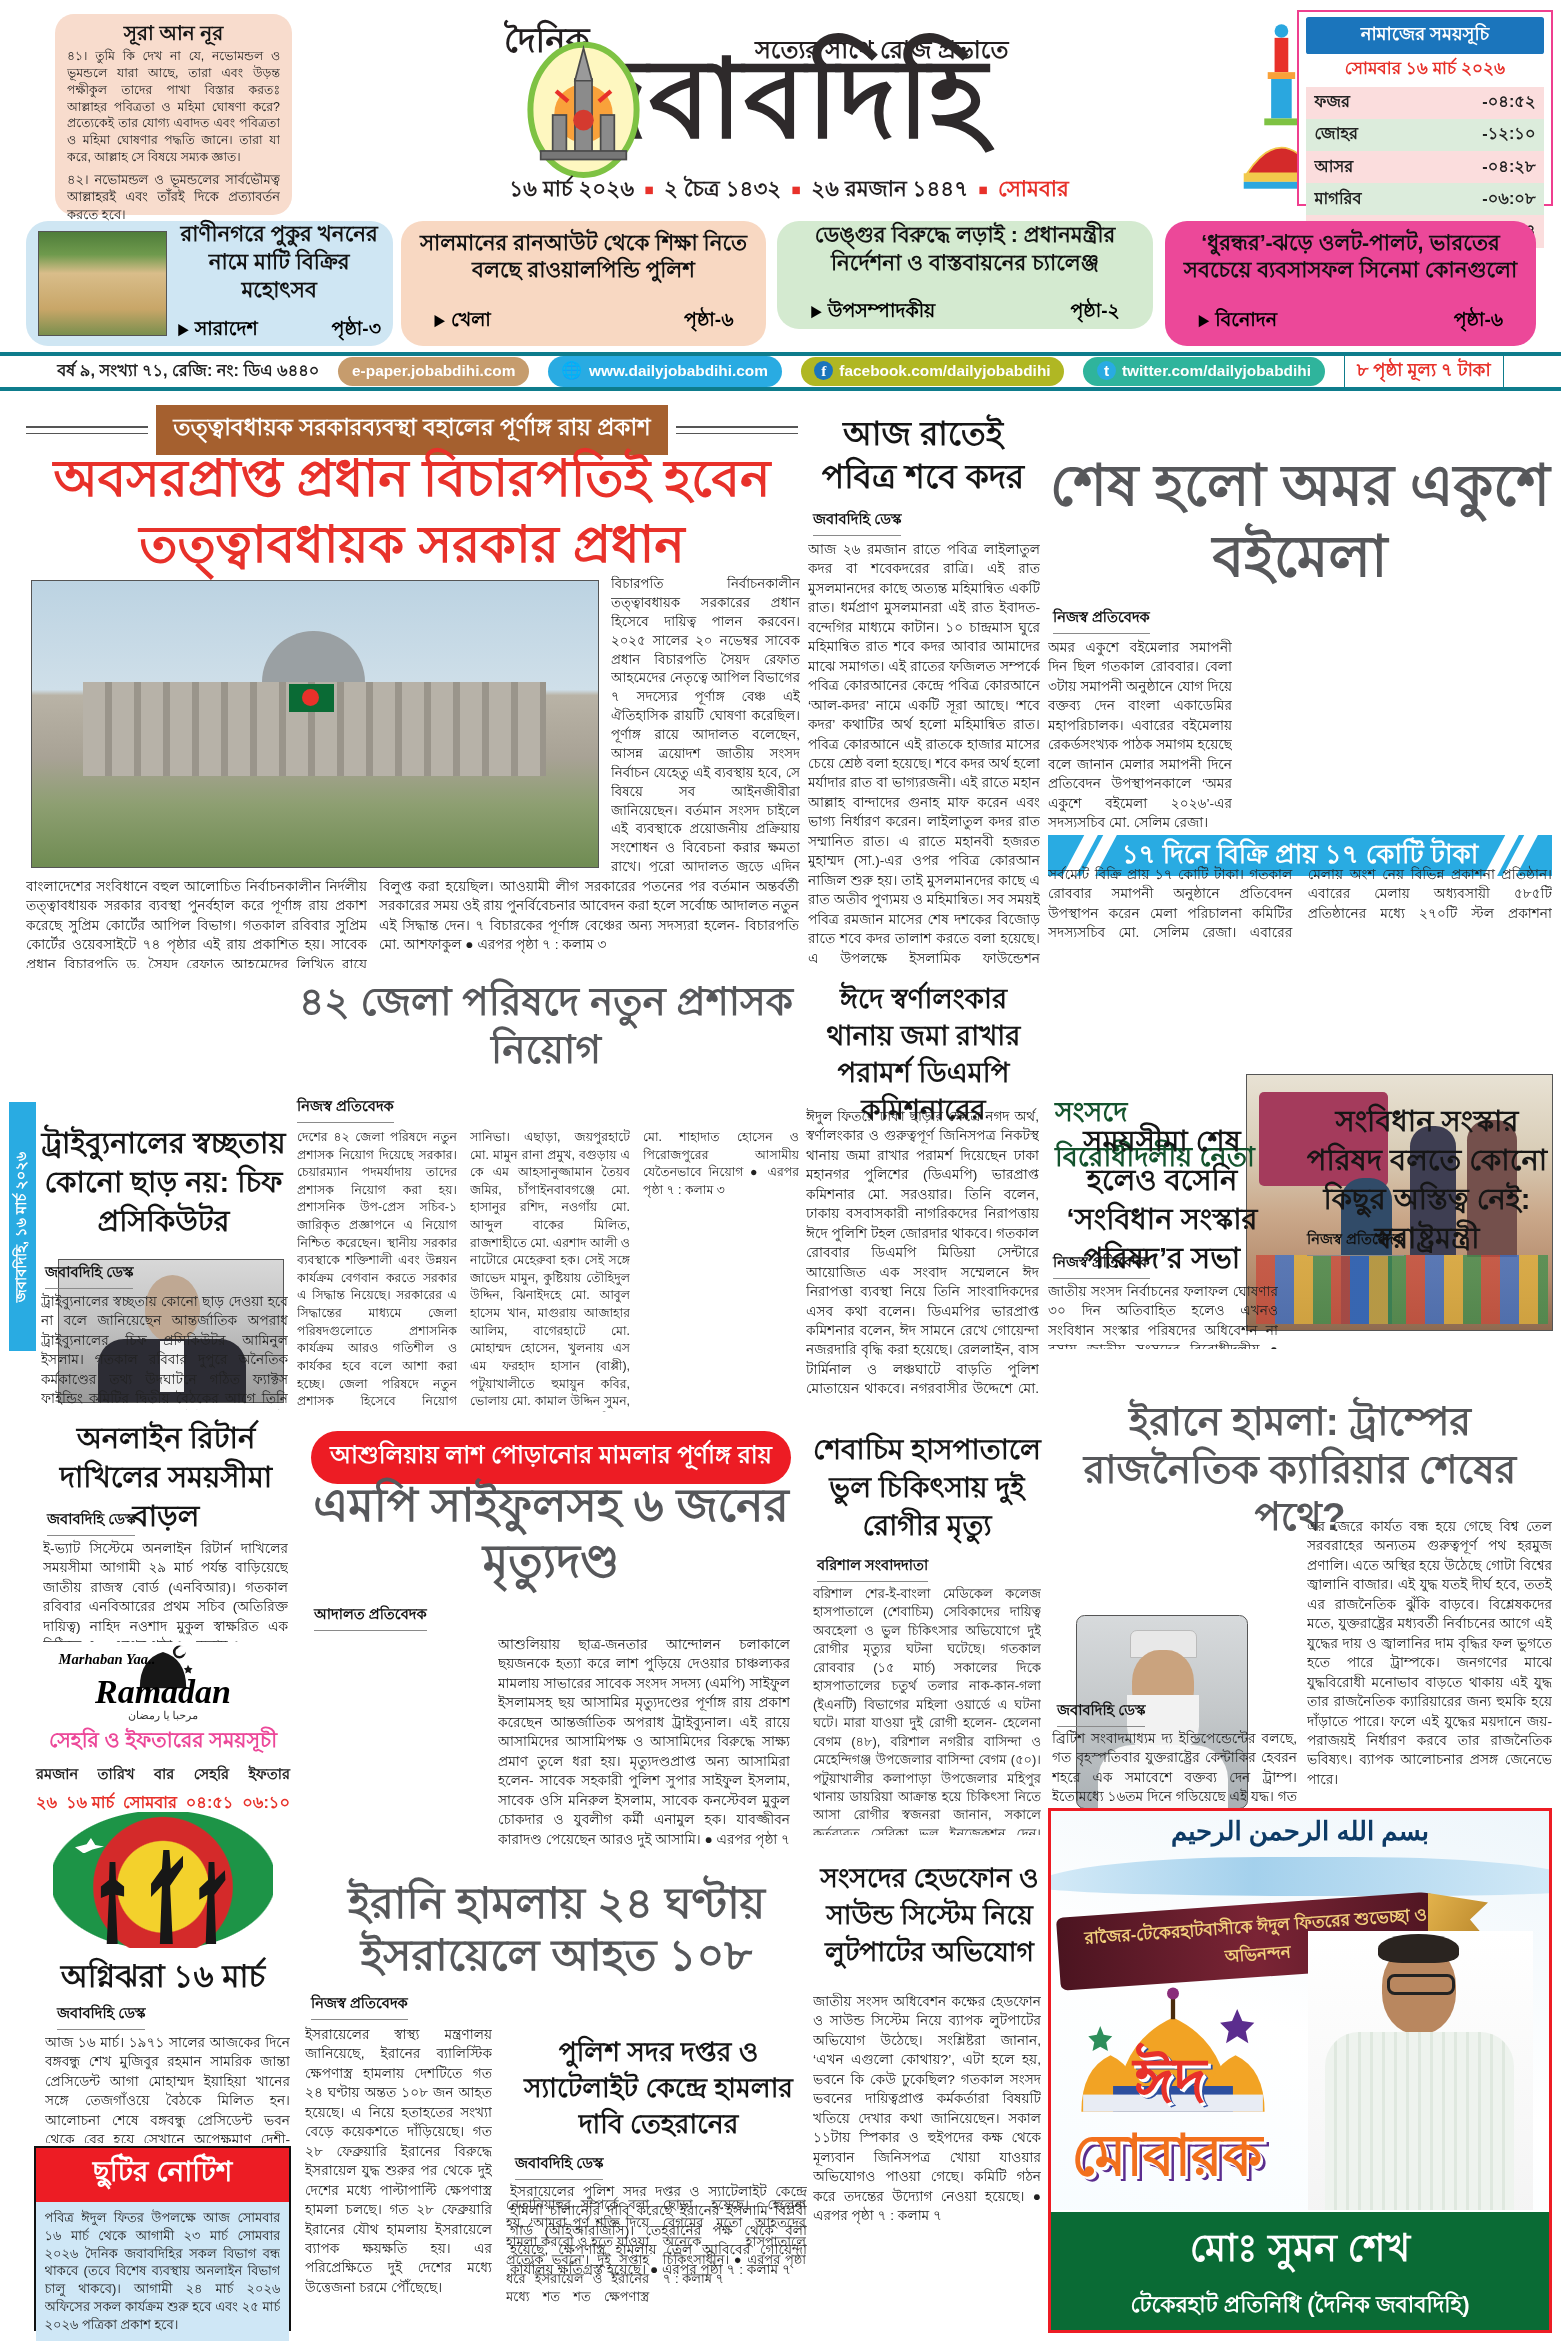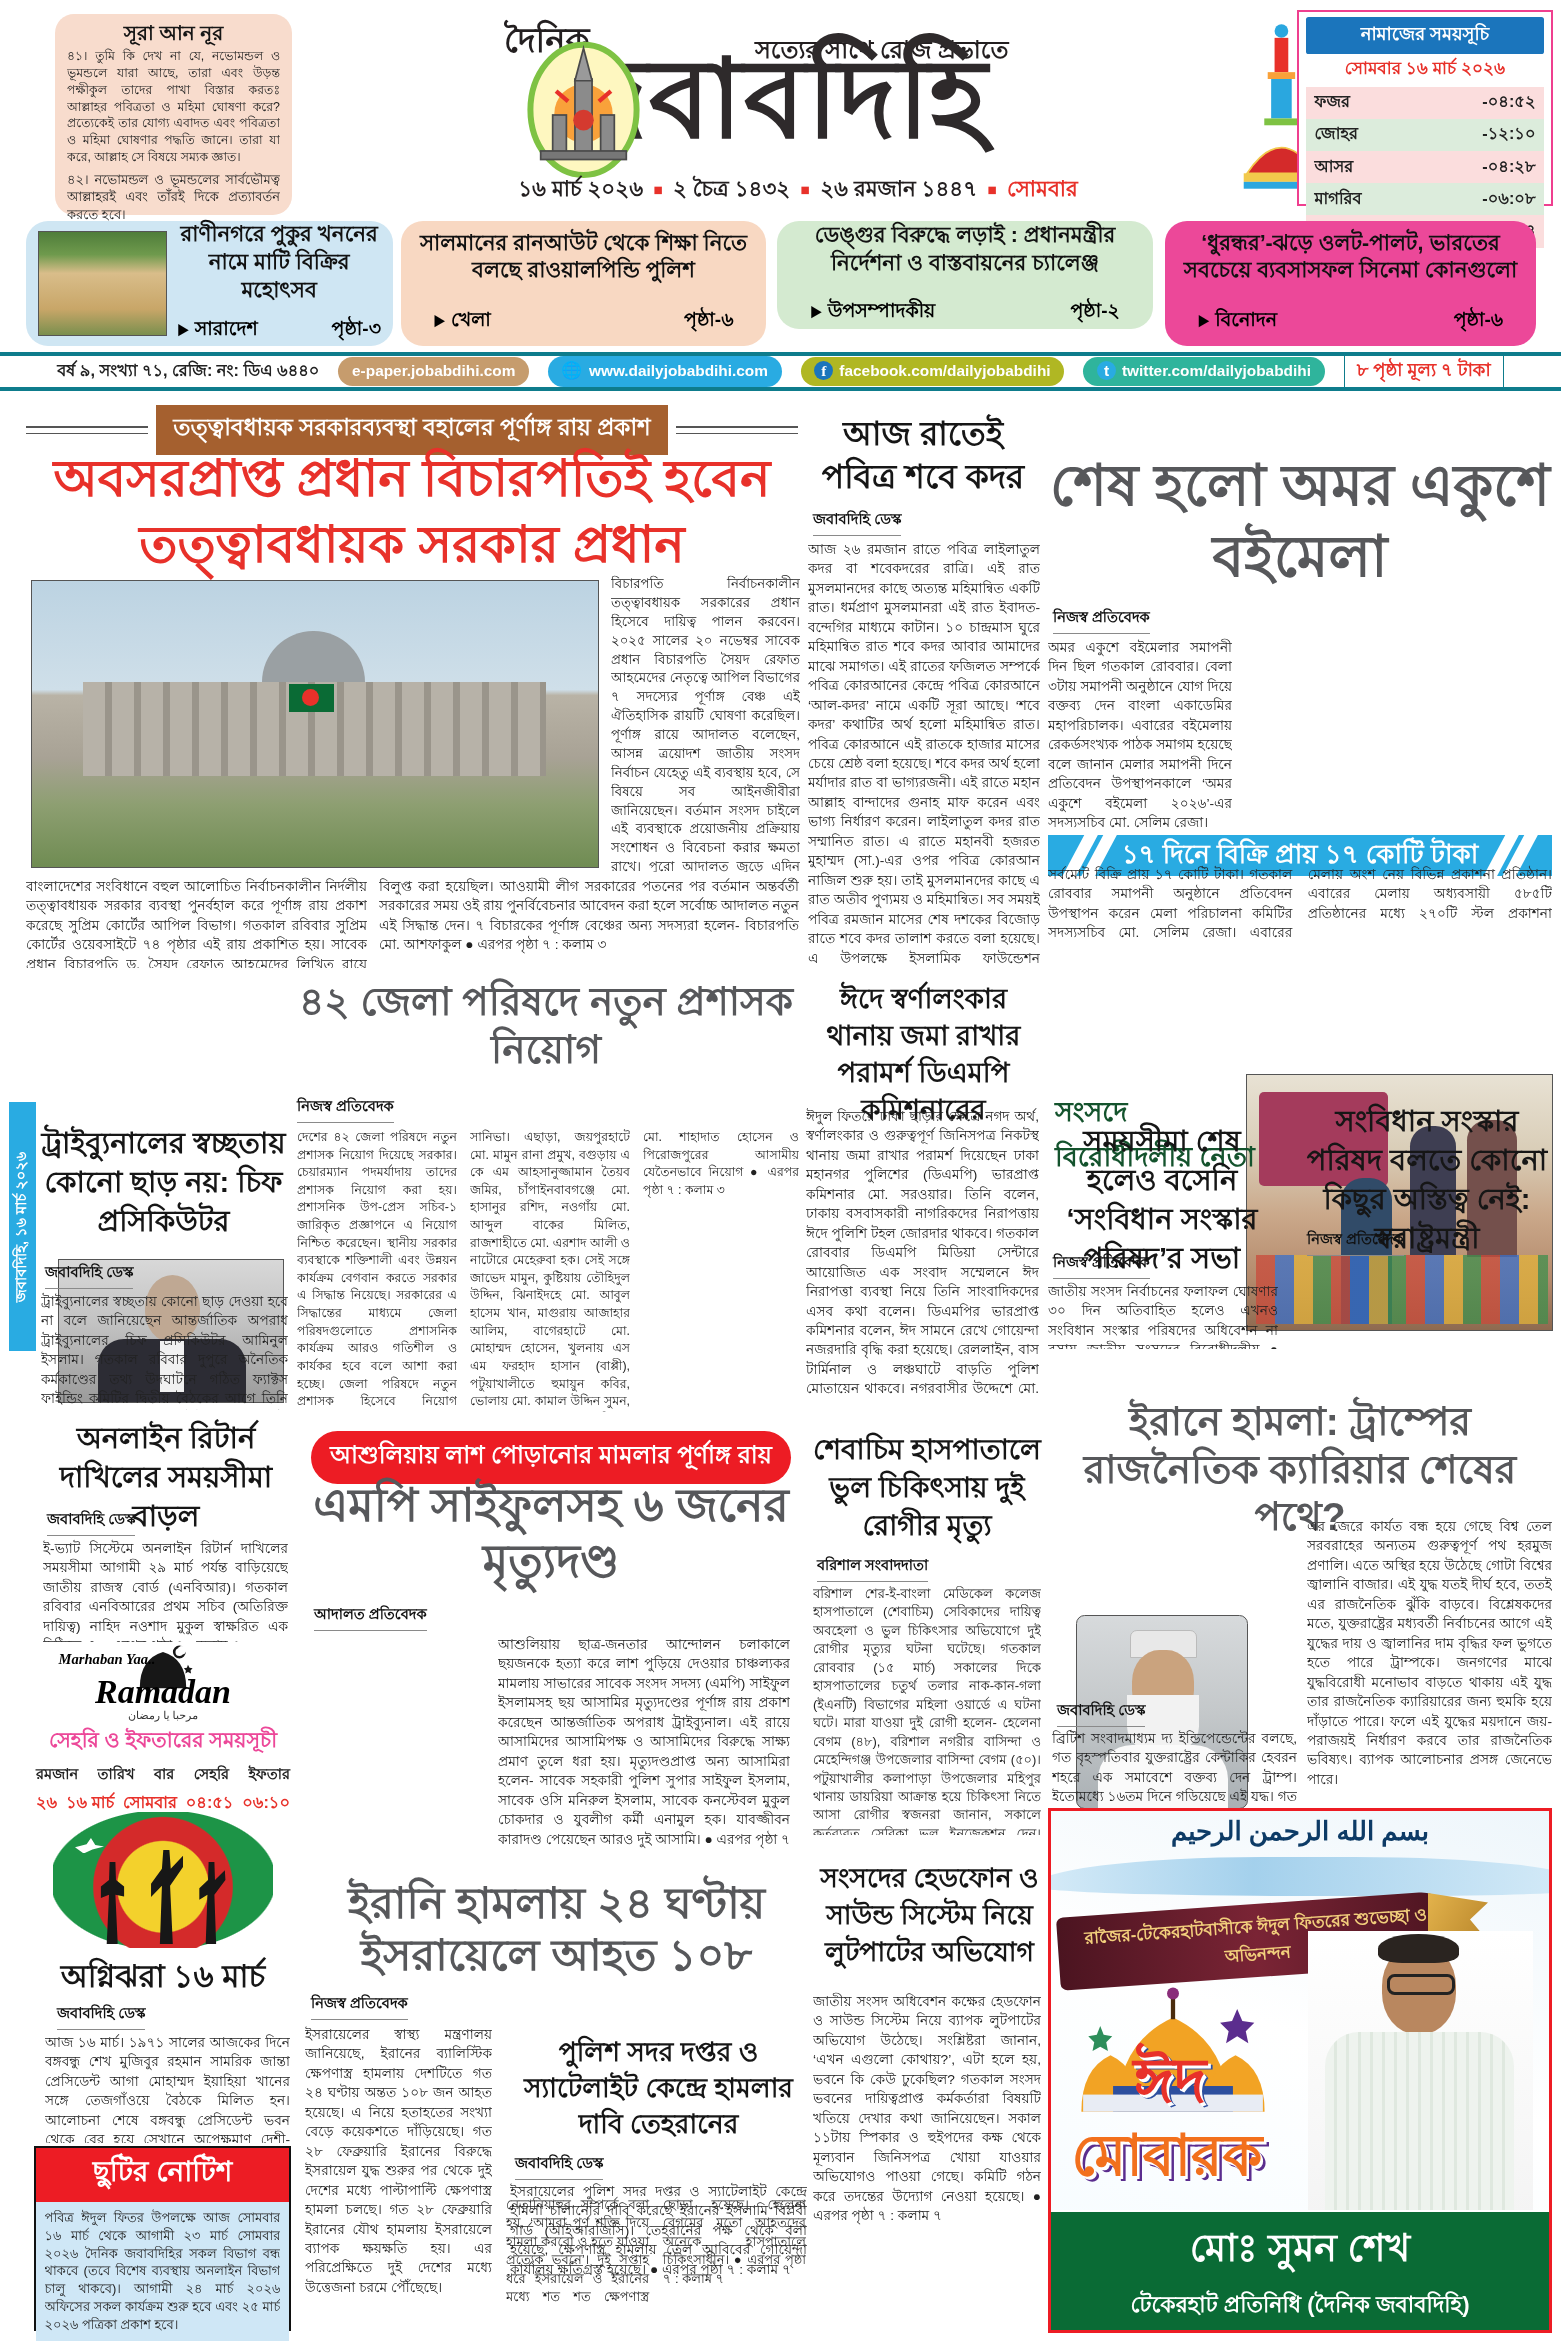--- a/index.html
+++ b/index.html
@@ -47,21 +47,21 @@
         <line x1="116" y1="92" x2="100" y2="90"></line>
       </g>
     <rect x="70" y="44" width="20" height="86" fill="#8b8b8b" stroke="#4a4a4a" stroke-width="2"></rect>
     <polygon points="80,8 70,46 90,46" fill="#9a9a9a" stroke="#4a4a4a" stroke-width="2"></polygon>
     <rect x="44" y="86" width="16" height="44" fill="#8b8b8b" stroke="#4a4a4a" stroke-width="2"></rect>
     <rect x="100" y="86" width="16" height="44" fill="#8b8b8b" stroke="#4a4a4a" stroke-width="2"></rect>
     <circle cx="80" cy="92" r="12" fill="#d43a2f"></circle>
     <rect x="30" y="128" width="100" height="10" fill="#777" stroke="#4a4a4a" stroke-width="2"></rect>
   </svg>
 
-  <div class="abs" style="left:395px;top:172px;width:806px;display:flex;justify-content:center;gap:10.3px;font-size:21.4px;font-weight:700;color:#231f20;align-items:center;">
+  <div class="abs" style="left:386px;top:172px;width:806px;display:flex;justify-content:center;gap:10.3px;font-size:21.4px;font-weight:700;color:#231f20;align-items:center;">
     <span>১৬ মার্চ ২০২৬</span>
     <span style="color:#e8312a;font-size:15.4px;">■</span>
     <span>২ চৈত্র ১৪৩২</span>
     <span style="color:#e8312a;font-size:15.4px;">■</span>
     <span>২৬ রমজান ১৪৪৭</span>
     <span style="color:#e8312a;font-size:15.4px;">■</span>
     <span style="color:#e8312a;">সোমবার</span>
   </div>
 
   <svg class="abs" style="left:1242px;top:19px;" width="72" height="180" viewBox="0 0 84 210">

